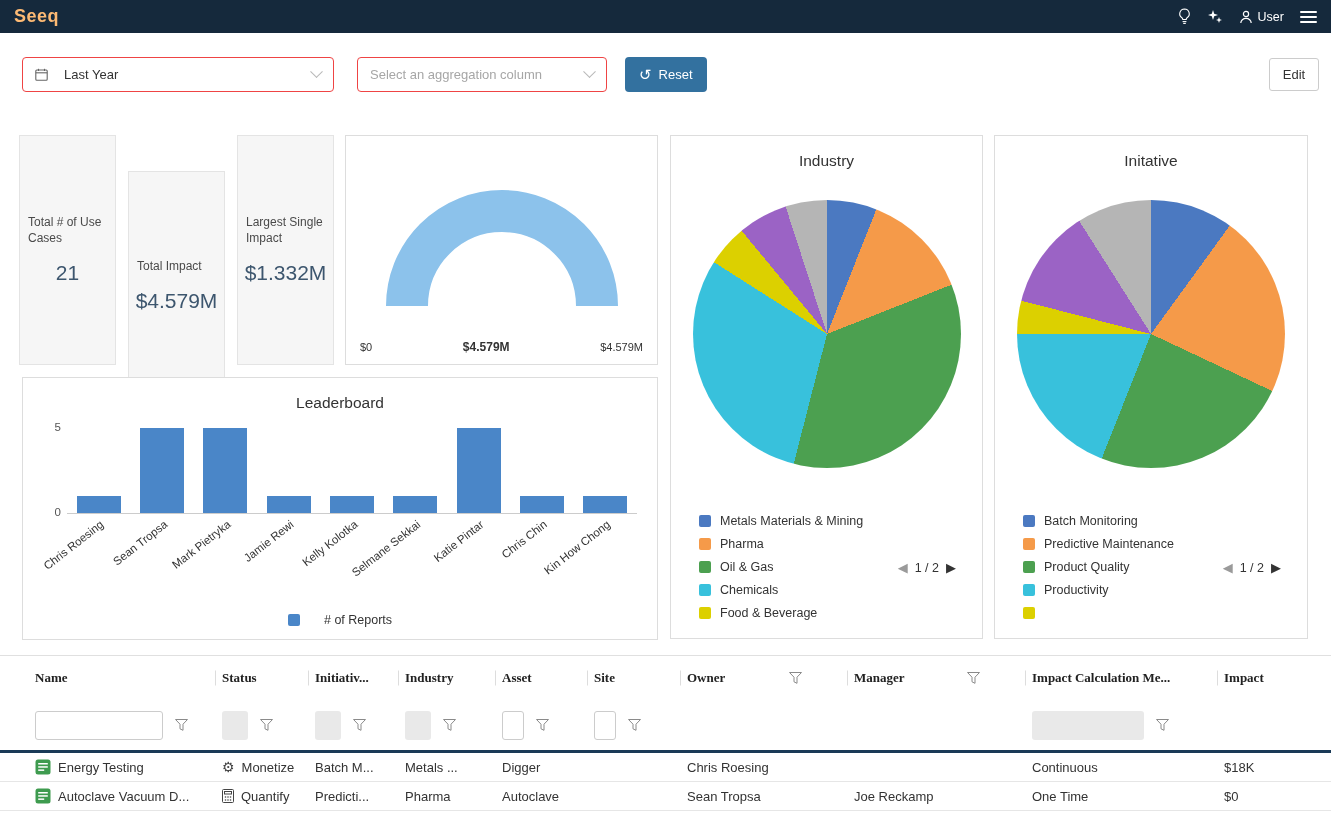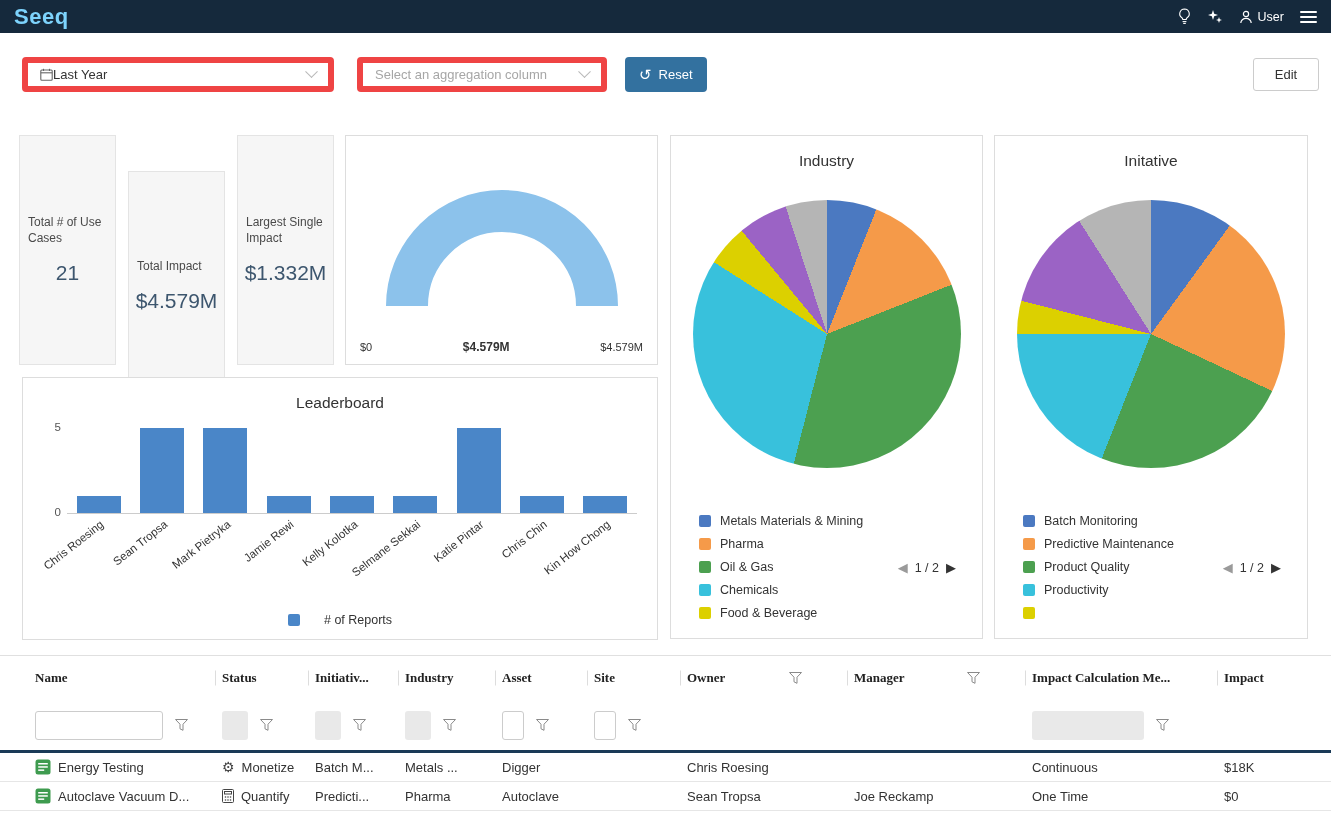--- a/index.html
+++ b/index.html
@@ -2,40 +2,40 @@
 <html><head>
 <meta charset="utf-8">
 <style>
   html,body{margin:0;padding:0;background:#fff;}
   .app{position:relative;width:1331px;height:840px;background:#fff;overflow:hidden;
        font-family:"Liberation Sans","DejaVu Sans",sans-serif;color:#333;}
 
   
   .topbar{position:absolute;top:0;left:0;right:0;height:33px;background:#15293C;
           display:flex;align-items:center;padding:0 14px;box-sizing:border-box;}
-  .logo{color:#7dd3fc;font-size:22px;font-weight:bold;letter-spacing:.5px;cursor:pointer;}
+  .logo{color:#fdba74;font-size:18px;font-weight:bold;letter-spacing:.5px;cursor:pointer;}
   .topbar-right{margin-left:auto;display:flex;align-items:center;gap:16px;}
   .tb-icon{display:flex;align-items:center;cursor:pointer;}
   .user-menu{display:flex;align-items:center;gap:5px;color:#fff;font-size:12.5px;cursor:pointer;}
   .burger{display:flex;flex-direction:column;gap:3px;cursor:pointer;}
   .burger span{width:17px;height:2px;background:#fff;border-radius:1px;}
 
   
-  .dd{position:absolute;height:35px;border:6px solid #ef4444;border-radius:4px;background:#fff;
-      display:flex;align-items:center;gap:0;padding:0 12px;box-sizing:border-box;
+  .dd{position:absolute;height:35px;border:1px solid #ef4444;border-radius:4px;background:#fff;
+      display:flex;align-items:center;gap:16px;padding:0 12px;box-sizing:border-box;
       font-size:13px;color:#333;cursor:pointer;}
   .dd1{left:22px;top:57px;width:312px;}
   .dd2{left:357px;top:57px;width:250px;color:#a6a6a6;}
   .chev{margin-left:auto;width:8px;height:8px;border-right:1.6px solid #b9b9b9;
         border-bottom:1.6px solid #b9b9b9;transform:rotate(45deg) translate(-2px,-2px);}
   .reset-btn{position:absolute;left:625px;top:57px;height:35px;padding:0 14px;border:none;
         background:#33719F;color:#fff;border-radius:4px;font-size:13px;display:flex;
         align-items:center;gap:7px;cursor:pointer;font-family:inherit;}
   .reset-ic{font-size:15px;line-height:1;}
-  .edit-btn{position:absolute;right:12px;top:58px;width:66px;height:33px;background:#fff;
+  .edit-btn{position:absolute;right:12px;top:58px;width:50px;height:33px;background:#fff;
         border:1px solid #ccc;border-radius:3px;font-size:13px;color:#333;display:flex;
         align-items:center;justify-content:center;cursor:pointer;font-family:inherit;}
 
   
   .kpi{position:absolute;top:135px;width:97px;height:230px;background:#f6f6f6;
        border:1px solid #e4e4e4;box-sizing:border-box;display:flex;flex-direction:column;
        justify-content:center;gap:15px;}
   .kpi1{left:19px;} .kpi2{left:128px;margin-top:36px;} .kpi3{left:237px;}
   .kpi-label{font-size:12px;color:#4a4a4a;line-height:1.3;padding:0 8px;}
   .kpi-value{font-size:21px;color:#3d566e;text-align:center;}

